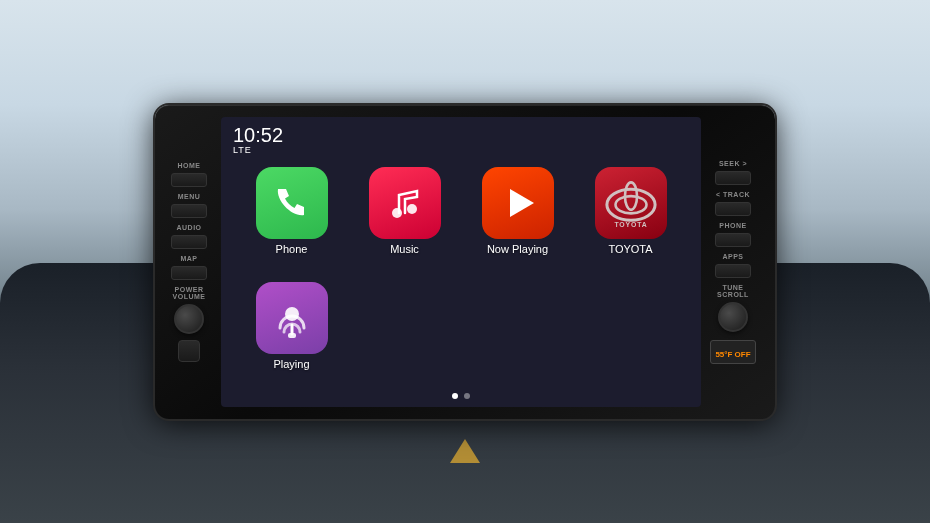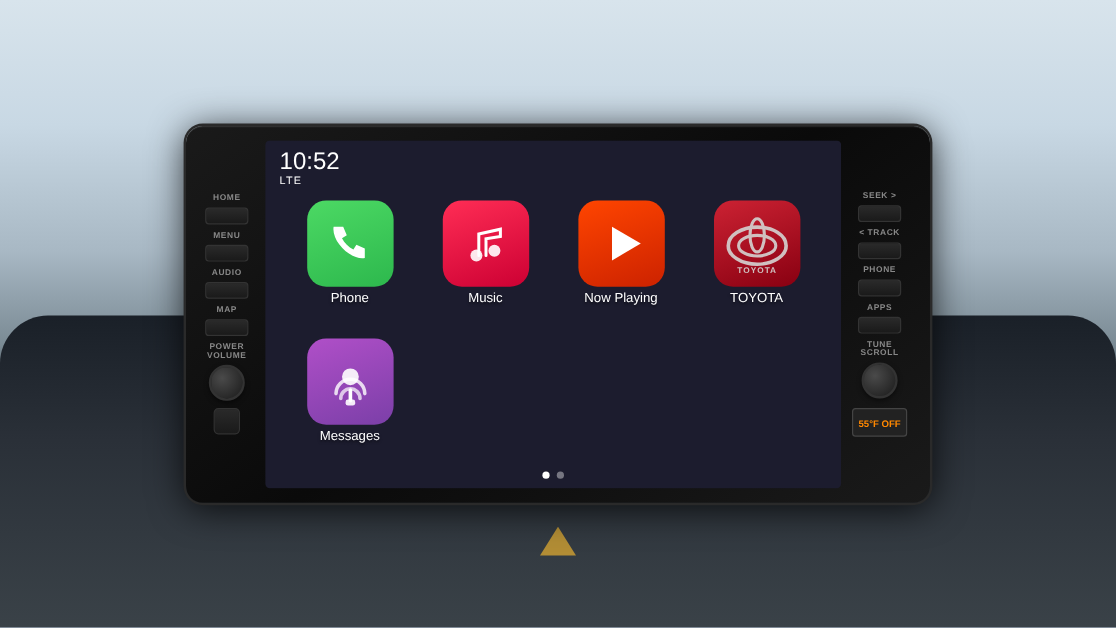--- a/index.html
+++ b/index.html
@@ -359,21 +359,21 @@
           <div class="app-item">
             <div class="app-icon icon-podcasts">
               <svg viewBox="0 0 44 44" fill="none">
                 <circle cx="22" cy="18" r="7" fill="white" opacity="0.9"></circle>
                 <path d="M10 32c0-6.6 5.4-12 12-12s12 5.4 12 12" stroke="white" stroke-width="3" stroke-linecap="round" fill="none" opacity="0.8"></path>
                 <path d="M14 36c0-4.4 3.6-8 8-8s8 3.6 8 8" stroke="white" stroke-width="3" stroke-linecap="round" fill="none" opacity="0.7"></path>
                 <line x1="22" y1="29" x2="22" y2="38" stroke="white" stroke-width="3" stroke-linecap="round"></line>
                 <rect x="18" y="37" width="8" height="5" rx="2" fill="white" opacity="0.9"></rect>
               </svg>
             </div>
-            <span class="app-label">Messages</span>
+            <span class="app-label">Playing</span>
           </div>
 
 
         </div>
 
         <div class="page-dots">
           <div class="dot dot-active"></div>
           <div class="dot dot-inactive"></div>
         </div>
 

